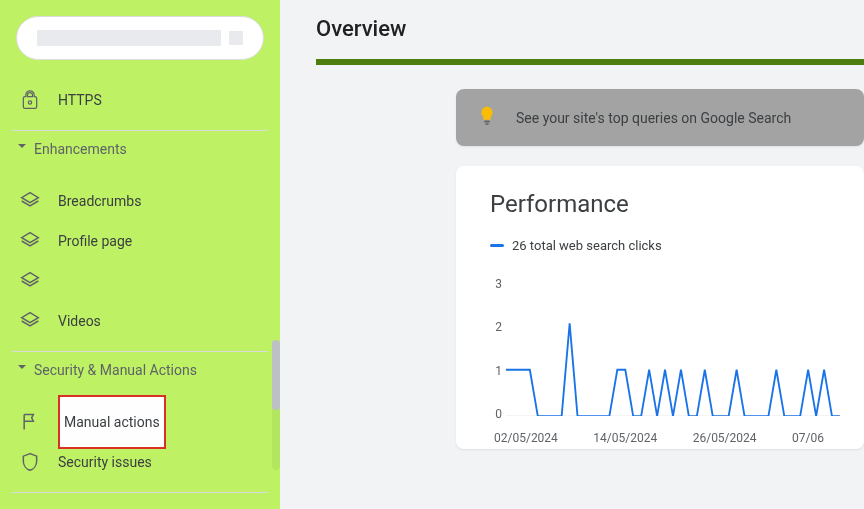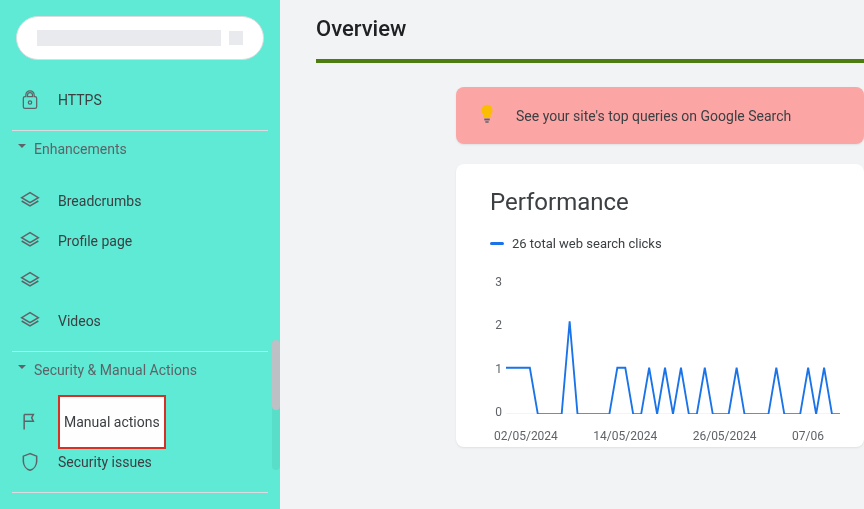--- a/index.html
+++ b/index.html
@@ -8,21 +8,21 @@
       background: #f1f3f4;
       color: #3c4043;
       font-size: 14px;
       width: 864px;
       height: 509px;
       overflow: hidden;
       display: flex;
     }
     .sidebar {
       width: 280px;
-      background: #5eead4;
+      background: #bef264;
       padding: 16px 8px 0 8px;
       position: relative;
     }
     .property-selector {
       border: 1px solid #dadce0;
       border-radius: 24px;
       height: 44px;
       margin: 0 8px 20px 8px;
       display: flex;
       align-items: center;
@@ -103,25 +103,25 @@
     .main {
       flex: 1;
       padding: 16px 0 0 36px;
       overflow: hidden;
     }
     .page-title {
       font-size: 22px;
       color: #202124;
       font-weight: 500;
       padding-bottom: 18px;
-      border-bottom: 4px solid #4d7c0f;
+      border-bottom: 6px solid #4d7c0f;
       margin-bottom: 24px;
     }
     .tip-card {
-      background: #fca5a5;
+      background: #a3a3a3;
       border-radius: 8px;
       padding: 16px 20px;
       display: flex;
       align-items: center;
       gap: 18px;
       margin-bottom: 20px;
       box-shadow: 0 1px 2px rgba(60,64,67,0.1);
       margin-left: 140px;
     }
     .tip-icon svg { width: 22px; height: 22px; }

